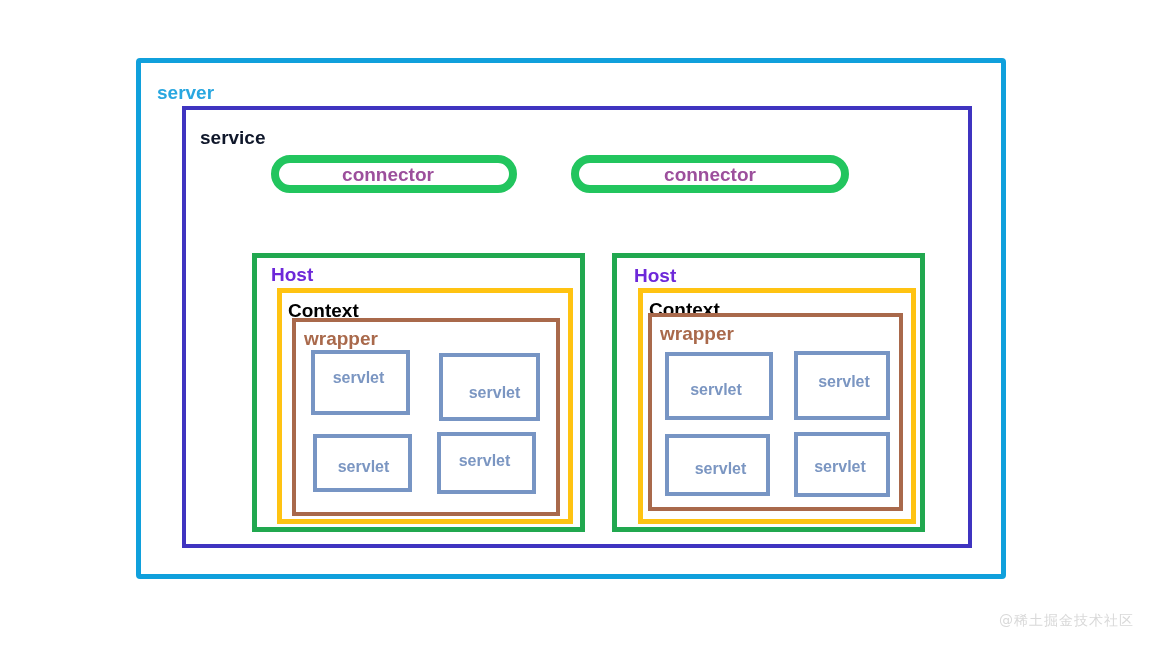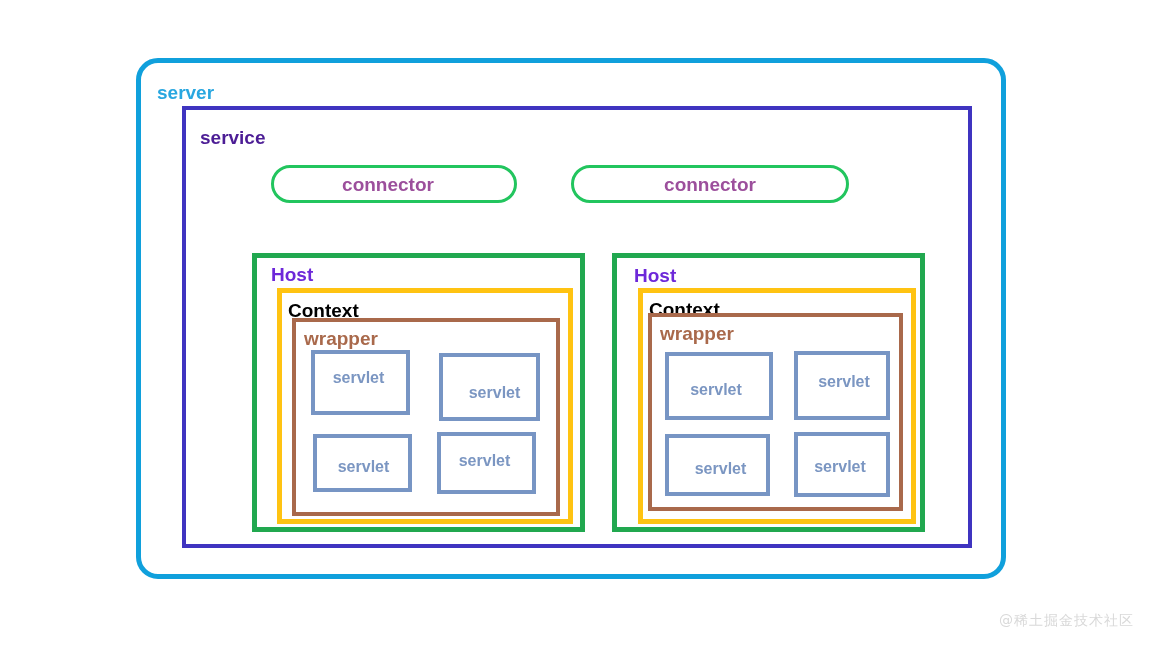--- a/index.html
+++ b/index.html
@@ -37,55 +37,54 @@
     line-height: 1;
   }
 
   
   .server {
     left: 136px;
     top: 58px;
     width: 870px;
     height: 521px;
     border: 5px solid #10A0DC;
-    border-radius: 22px;
+    border-radius: 4px;
   }
   .server > .box-label {
     left: 16px;
     top: 20px;
     font-size: 19px;
     color: #29A7E0;
   }
 
   
   .service {
     left: 182px;
     top: 106px;
     width: 790px;
     height: 442px;
     border: 4px solid #3F34C0;
   }
   .service > .box-label {
     left: 14px;
     top: 18px;
     font-size: 19px;
-    color: #4c1d95;
+    color: #0f172a;
   }
 
   
   .connector {
     position: absolute;
     box-sizing: border-box;
-    border: 3px solid #22c55e;
+    border: 8px solid #22c55e;
     border-radius: 26px;
     background: #ffffff;
     display: flex;
     align-items: center;
     justify-content: center;
-    margin-top: 10px;
   }
   .connector .conn-label {
     font-size: 19px;
     font-weight: bold;
     color: #9C4F9C;
     line-height: 1;
   }
   .connector-1 {
     left: 271px;
     top: 155px;

